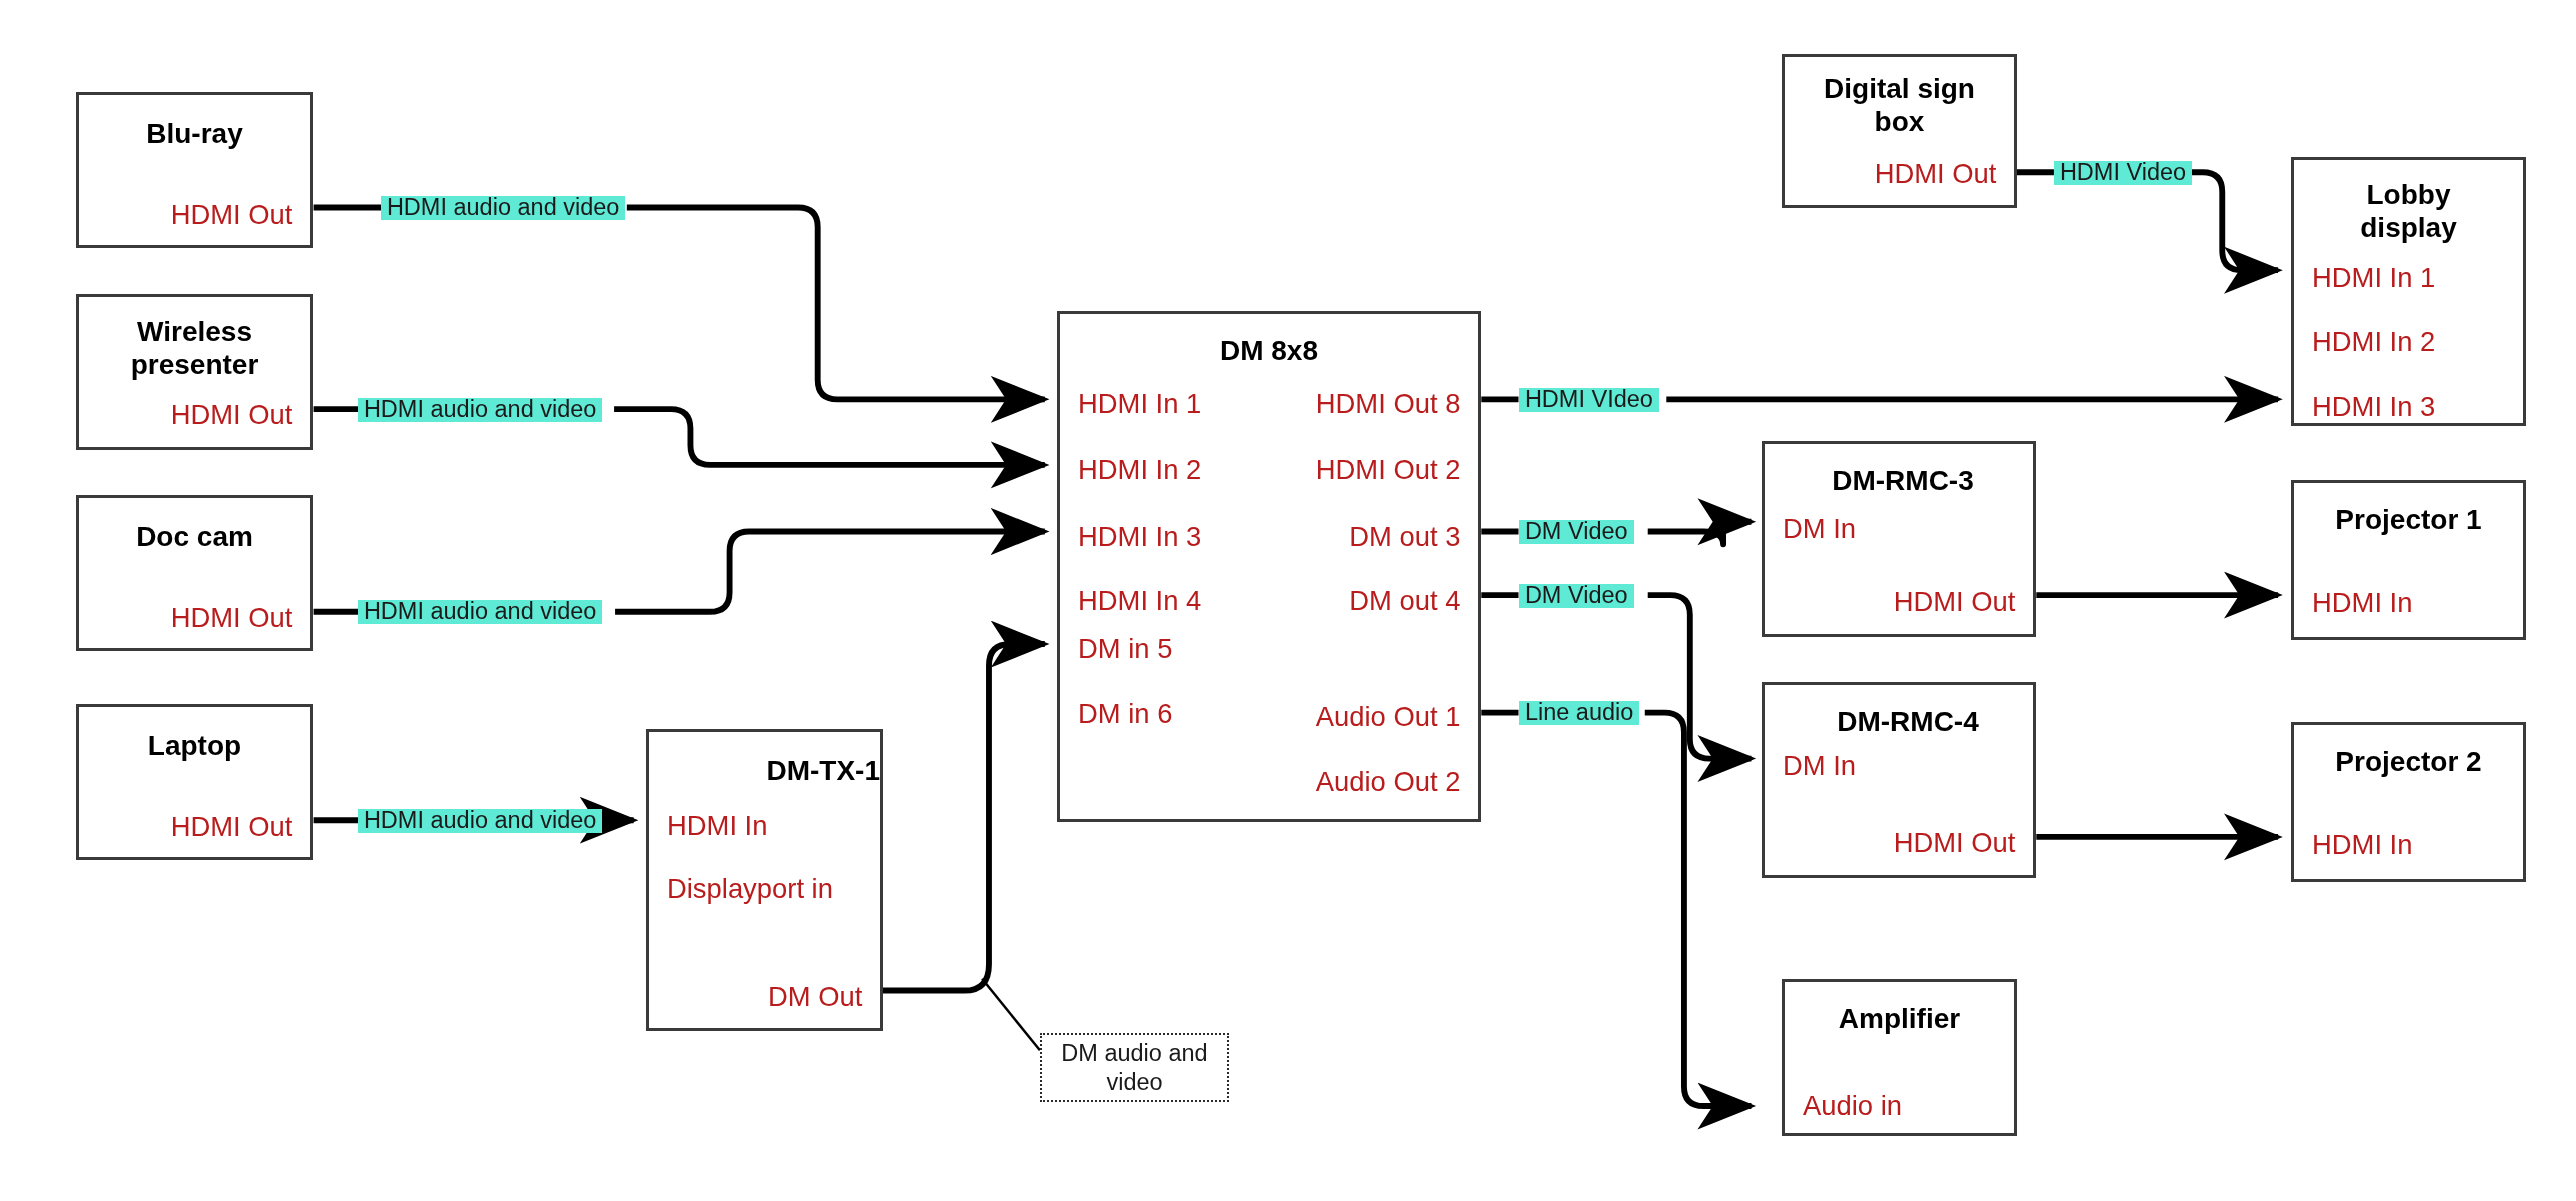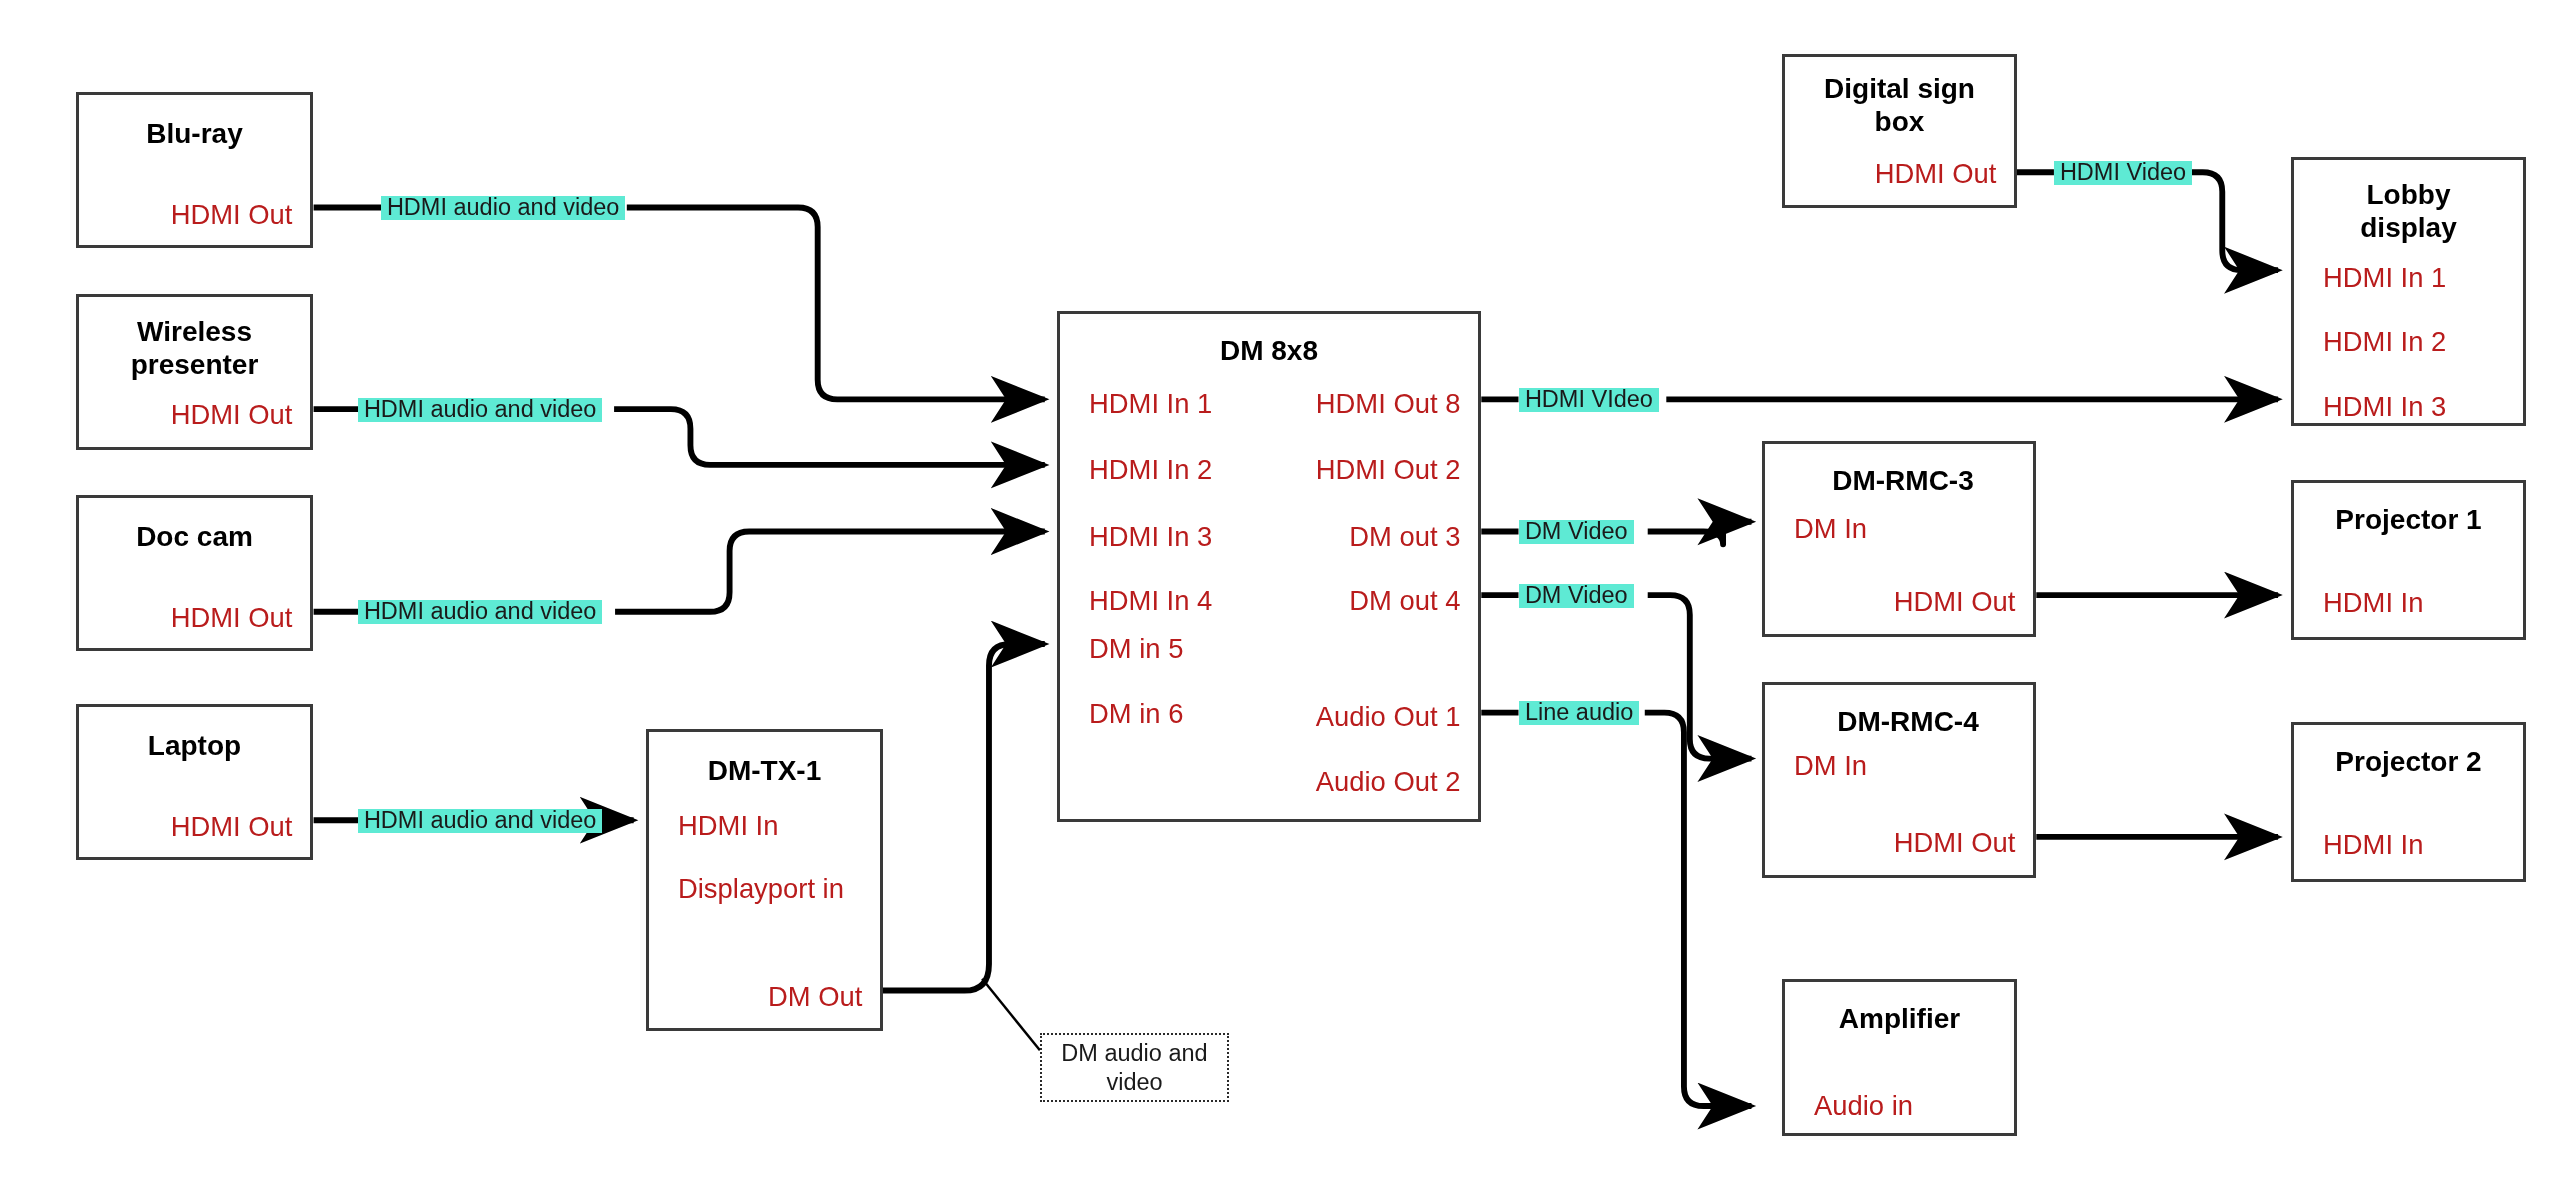--- a/index.html
+++ b/index.html
@@ -27,21 +27,21 @@
     color:#000;
     line-height:1.18;
   }
   .port{
     position:absolute;
     font-size:27.4px;
     color:#b91c1c;
     white-space:nowrap;
     line-height:1;
   }
-  .port.left{left:29px;}
+  .port.left{left:18px;}
   .port.right{right:17.6px;}
   .edge-label{
     position:absolute;
     font-size:23.5px;
     color:#1a1a1a;
     white-space:nowrap;
     background:#5eead4;
     padding:0 5.9px;
     line-height:1;
   }
@@ -115,21 +115,21 @@
     <div class="node-title" style="top:21.5px;">Doc cam</div>
     <div class="port right" style="top:106px;">HDMI Out</div>
   </div>
 
   <div class="node" style="left:76px; top:704px; width:237px; height:156px;">
     <div class="node-title" style="top:21.5px;">Laptop</div>
     <div class="port right" style="top:106px;">HDMI Out</div>
   </div>
 
   <div class="node" style="left:646px; top:729px; width:237px; height:302px;">
-    <div class="node-title" style="top:21.5px;">DM-TX-1</div>
+    <div class="node-title" style="top:21.5px;text-align:right;">DM-TX-1</div>
     <div class="port left" style="top:80px;">HDMI In</div>
     <div class="port left" style="top:143px;">Displayport in</div>
     <div class="port right" style="top:251px;">DM Out</div>
   </div>
 
   <div class="node" style="left:1057px; top:311px; width:424px; height:511px;">
     <div class="node-title" style="top:19.6px;">DM 8x8</div>
     <div class="port left" style="top:76px;">HDMI In 1</div>
     <div class="port left" style="top:142px;">HDMI In 2</div>
     <div class="port left" style="top:209px;">HDMI In 3</div>

